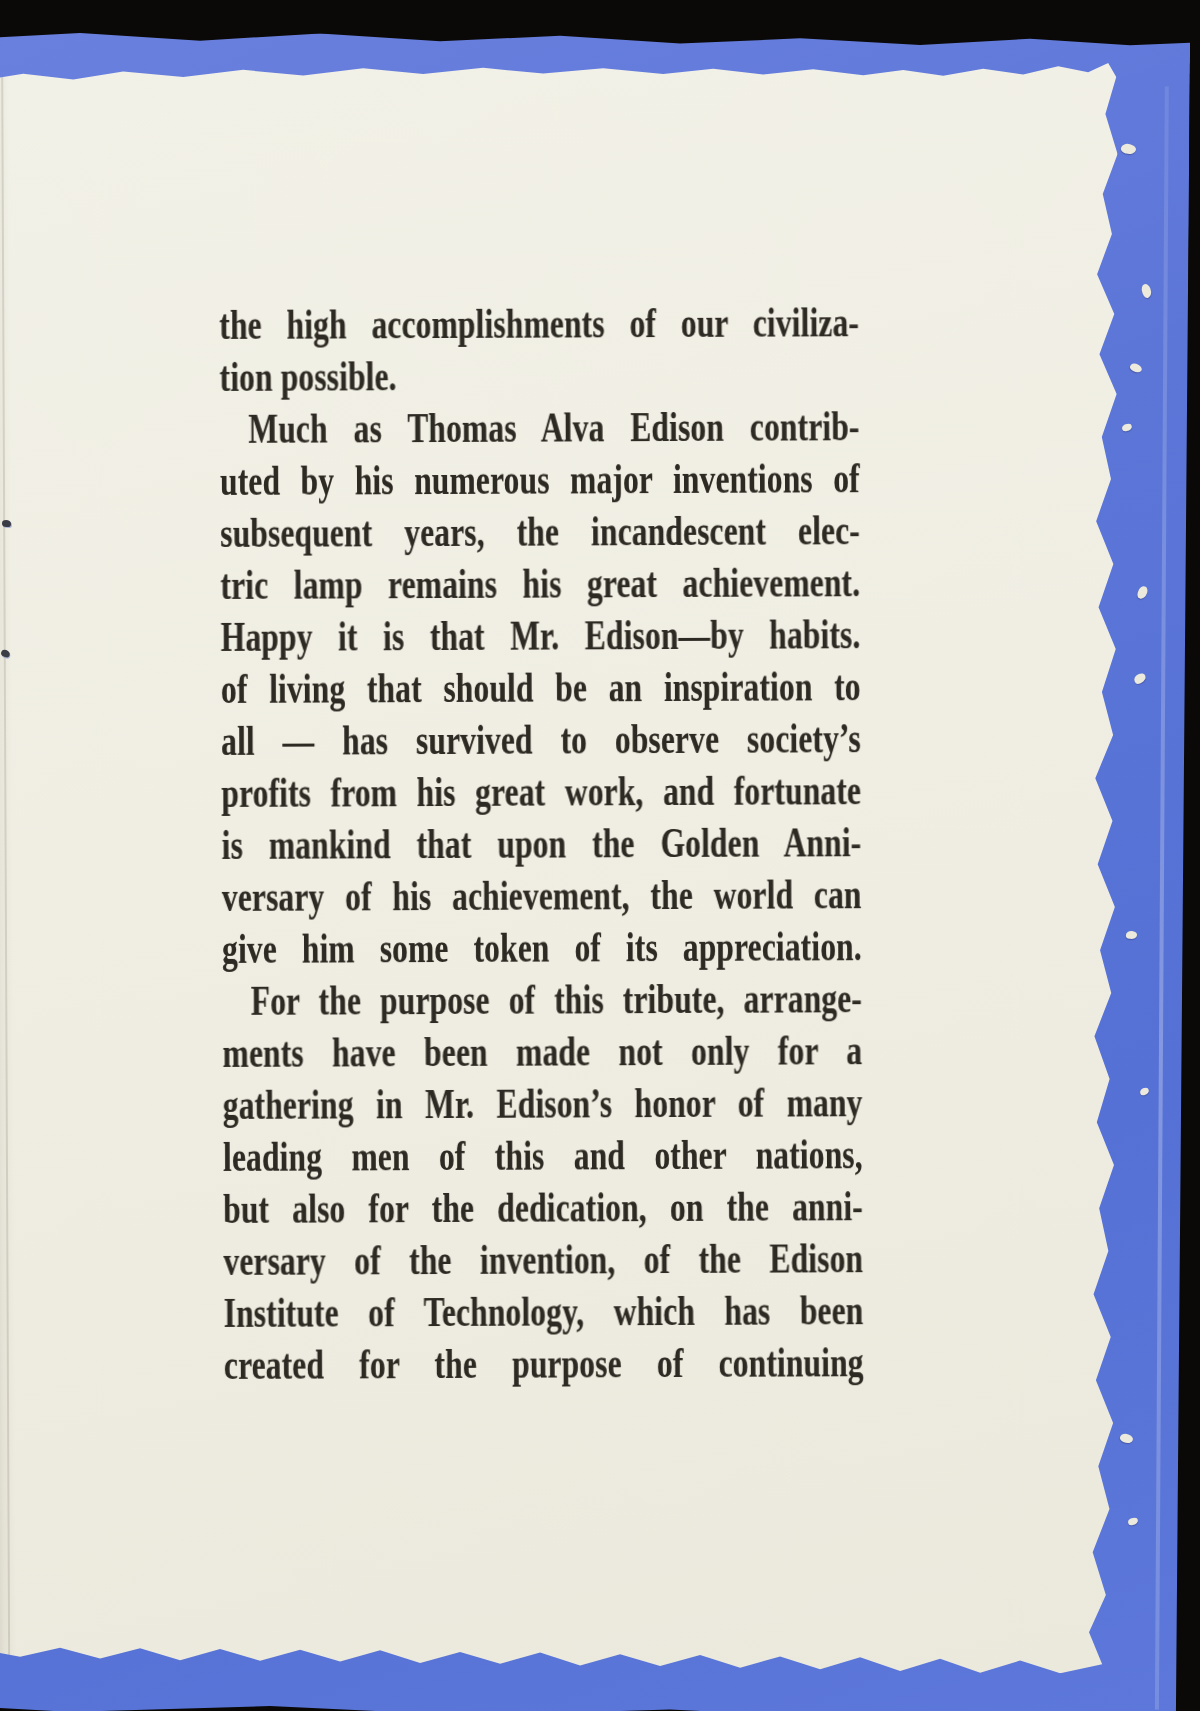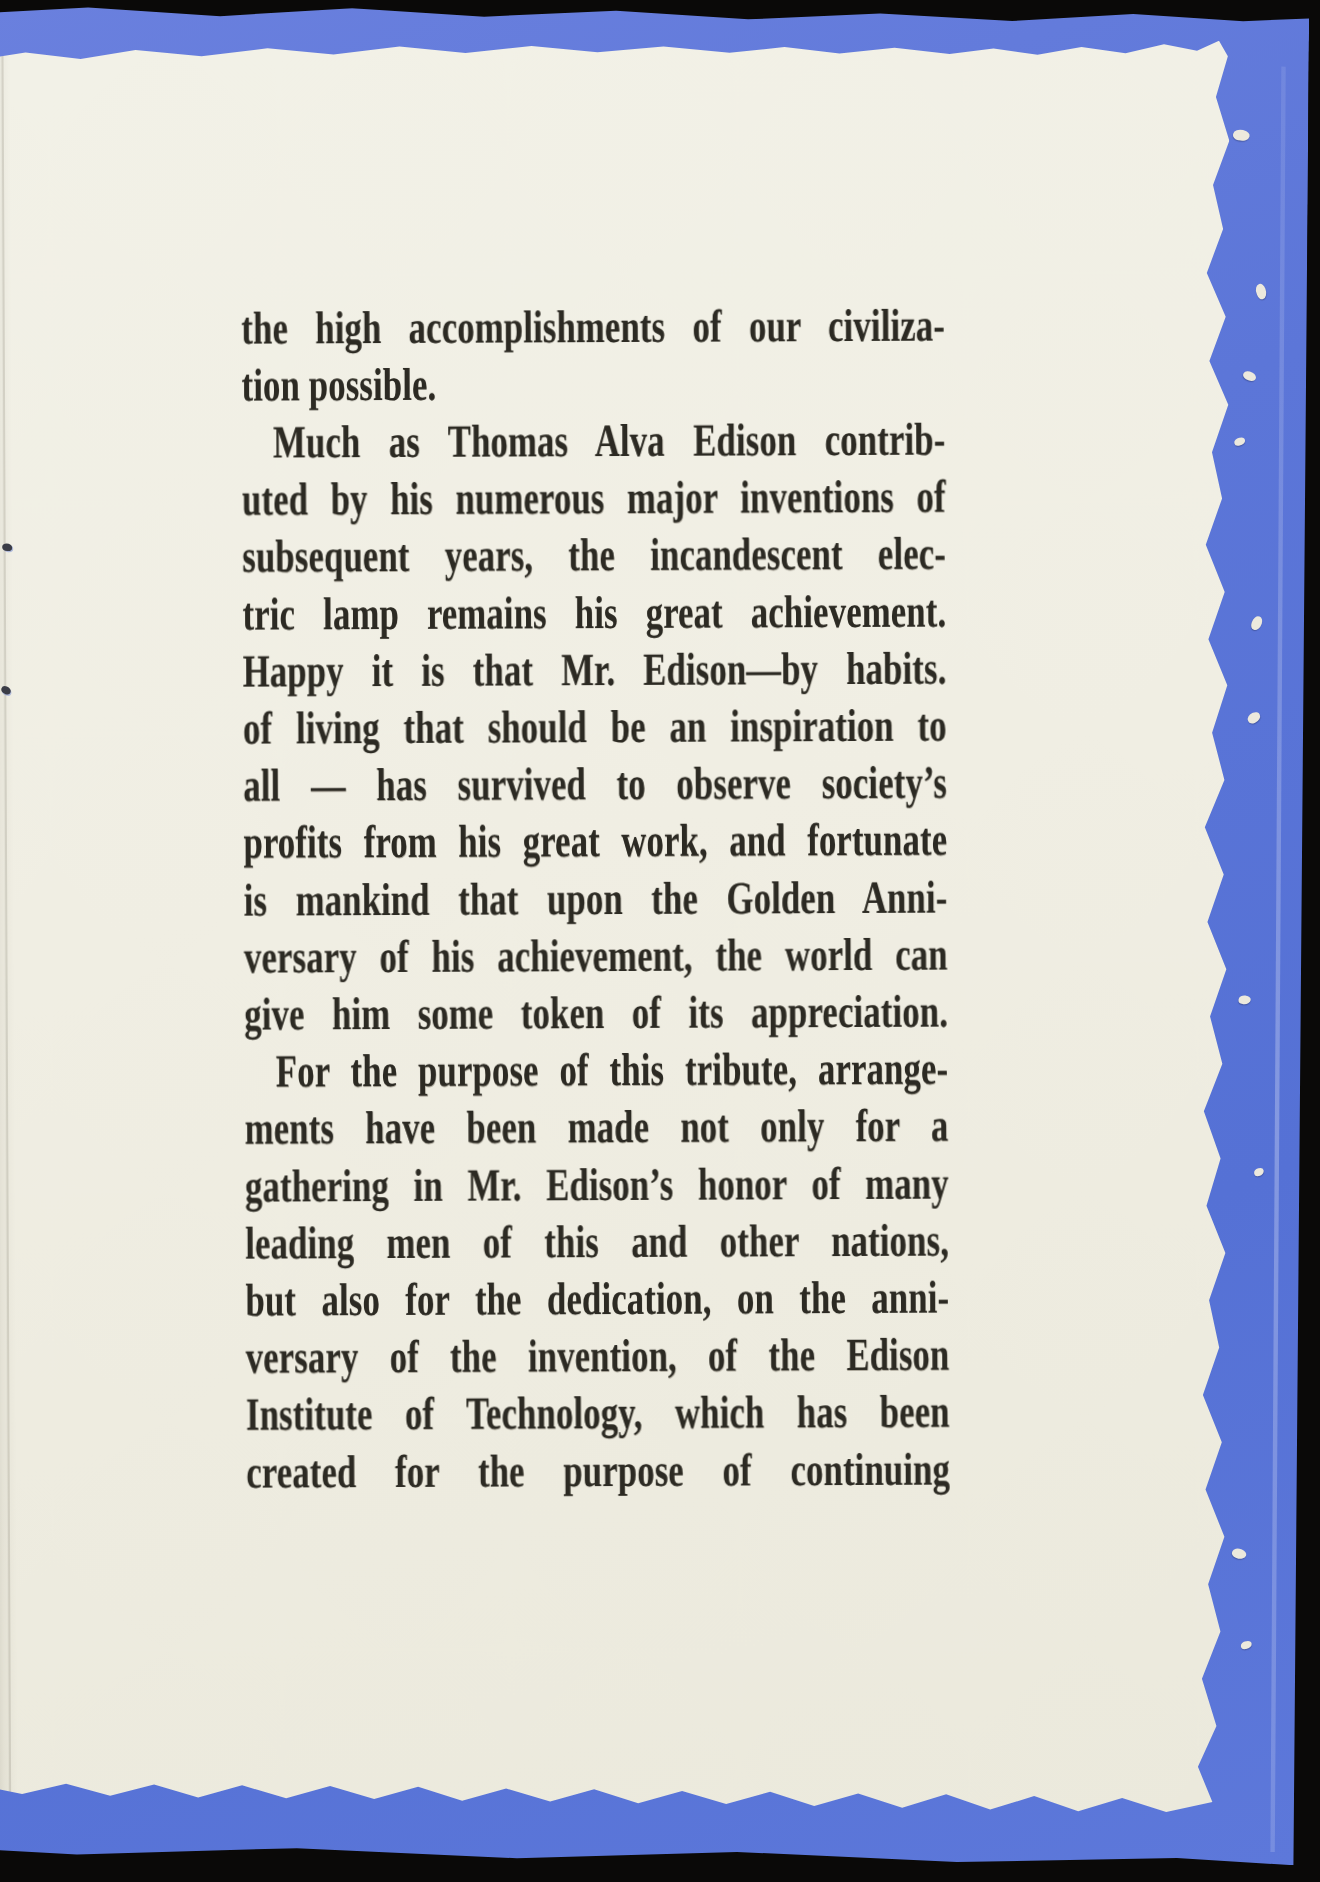--- a/index.html
+++ b/index.html
@@ -4,21 +4,21 @@
 <style>
   html, body { margin: 0; padding: 0; }
   body {
     width: 1200px; height: 1711px;
     background: #0a0908;
     overflow: hidden;
     position: relative;
     font-family: "Liberation Serif", "DejaVu Serif", serif;
   }
 
-  .scene { position: absolute; inset: 0; }
+  .scene { position: absolute; inset: 0; margin-top: 26px; }
 
   
   .blue-sheet {
     position: absolute;
     left: -25px; top: 7px;
     width: 1210px; height: 1685px;
     background: linear-gradient(160deg, #6a80de 0%, #5c76d8 35%, #5571d5 70%, #5d78da 100%);
     transform: rotate(0.35deg);
     transform-origin: 50% 50%;
     clip-path: polygon(

